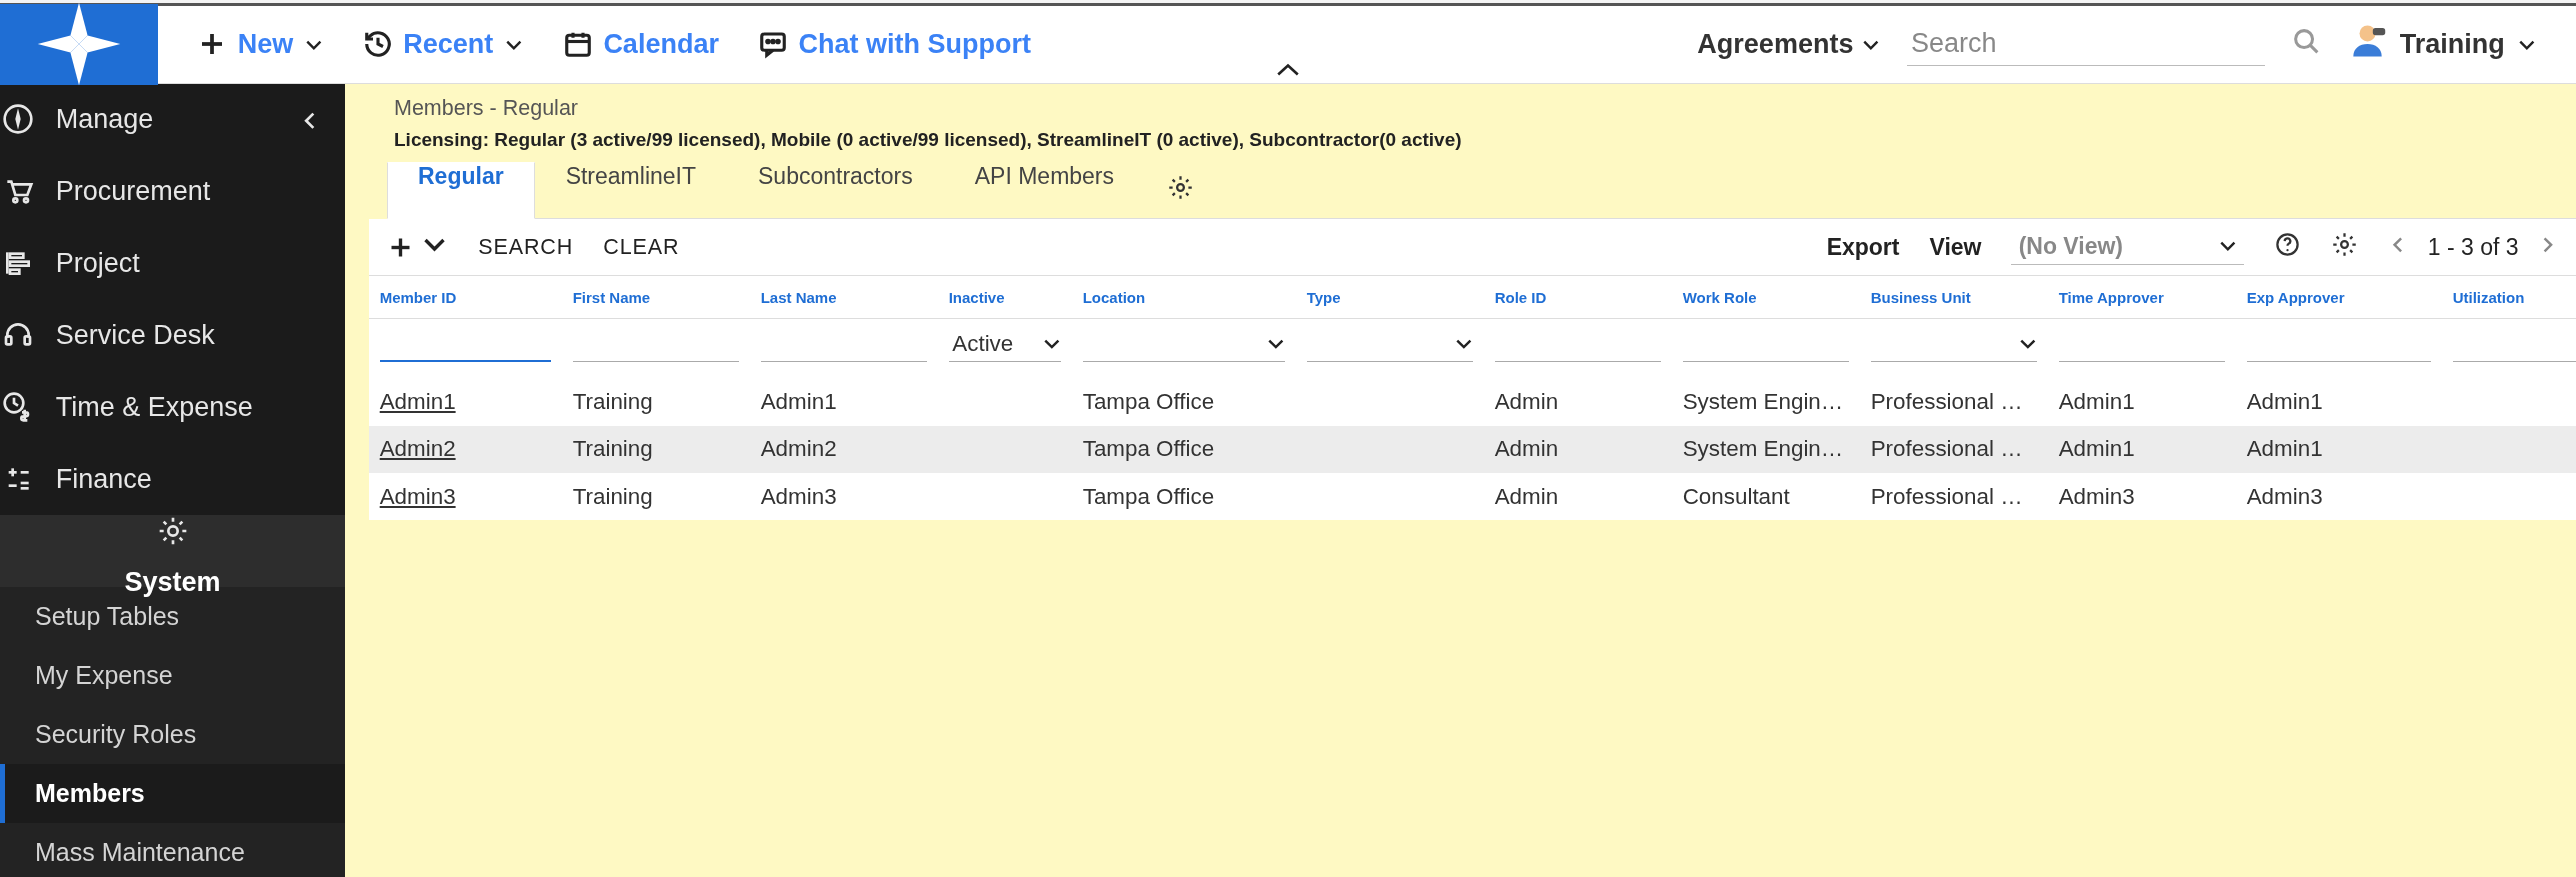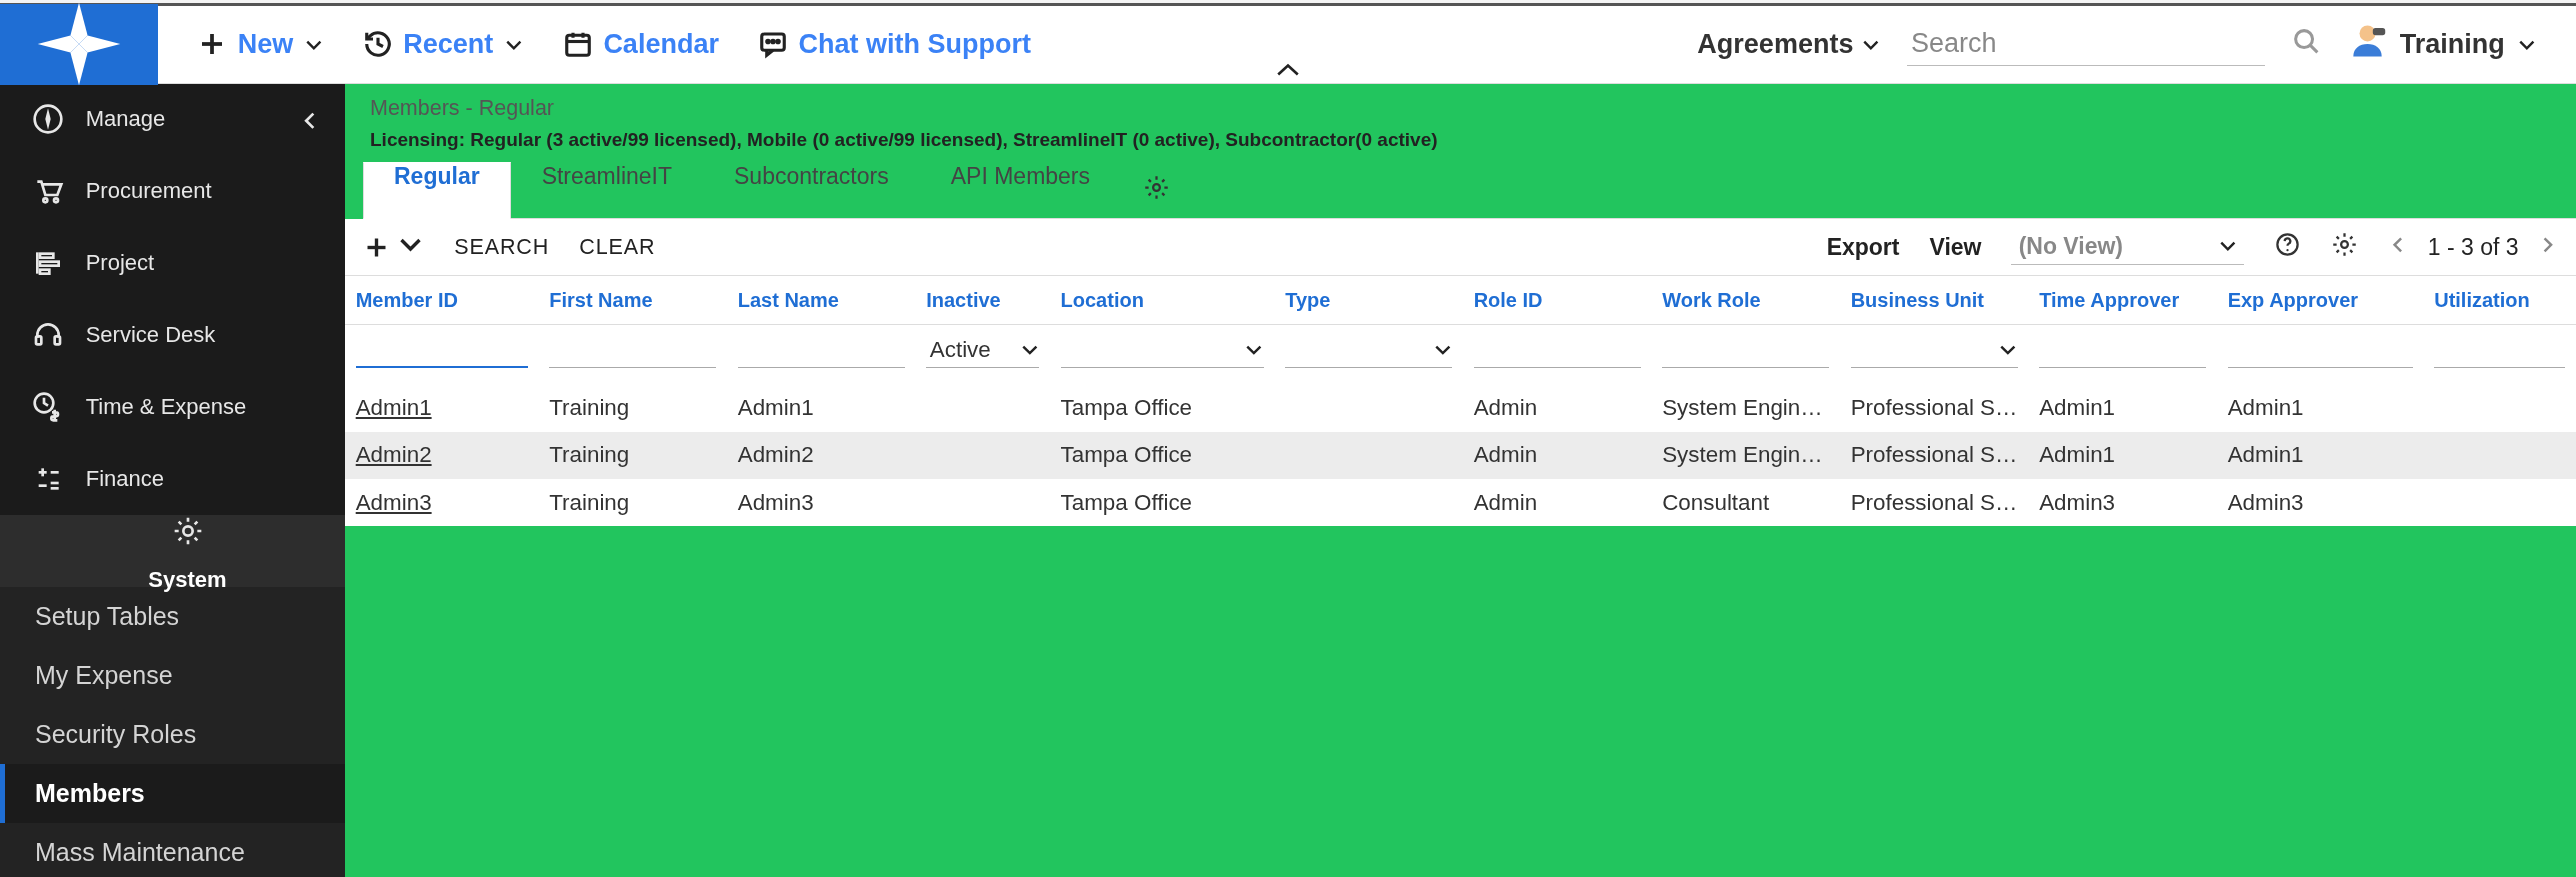--- a/index.html
+++ b/index.html
@@ -19,32 +19,32 @@
   .search-box::placeholder{color:#888;}
   .agree-item { font-weight:600; font-size:27px; display:flex; align-items:center; gap:7.2px; cursor:pointer;}
   .user-box { display:flex; align-items:center; gap:12.5px; font-weight:600; font-size:27px; cursor:pointer;}
   .user-box svg {width:39px; height:39px;}
   .search-icon svg { width:29px; height:29px; stroke:#999; fill:none;}
   .caret-up-tab { position:absolute; bottom:-1.8px; left:50%; transform:translateX(-50%); cursor:pointer;}
   .caret-up-tab svg {width:27px; height:16px; stroke:#222; stroke-width:3; fill:none;}
 
   
   .sidebar { position:absolute; top:83px; left:0; width:345px; bottom:0; background:#1b1b1b; color:#e7e7e7; overflow:hidden; }
-  .side-item { display:flex; align-items:center; gap:19.7px; height:72px; padding-left:30px; font-size:22px; cursor:pointer;}
+  .side-item { display:flex; align-items:center; gap:19.7px; height:72px; font-size:27px; cursor:pointer;}
   .side-item.active { background:#2d2d2d; font-weight:700; color:#fff;flex-direction:column;}
   .side-item .sicon {width:36px; height:36px; display:flex; align-items:center; justify-content:center;}
   .side-item .sicon svg {width:32px; height:32px; stroke:#e7e7e7; fill:none;}
   .side-collapse { position:absolute; top:27px; right:25px; cursor:pointer;}
   .side-collapse svg {width:21.5px; height:21.5px; stroke:#e7e7e7; fill:none; stroke-width:3;}
   .sub-side { background:#232323; }
   .sub-item { height:59px; display:flex; align-items:center; padding-left:30px; font-size:25px; color:#d4d4d4; cursor:pointer; border-left:5.4px solid transparent;}
   .sub-item.active { color:#fff; font-weight:700; border-left:5.4px solid #1f6ed4; background:#1b1b1b;}
 
   
-  .content { position:absolute; top:83px; left:345px; right:0; bottom:0; background:#22c55e; }
+  .content { position:absolute; top:83px; left:345px; right:0; bottom:0; background:#fef9c3;padding-left:24px; }
   .crumb { padding:12.5px 25px 5.4px 25px; font-size:21.5px; color:#555; }
   .licensing { padding:3.6px 25px 10.7px 25px; font-size:19px; color:#222; font-weight:700;}
   .tabs-row { display:flex; align-items:center; height:57px; border-bottom:0.9px solid #ddd; margin:0 0 0 18px; gap:0; }
   .tab {padding:0 30px; height:57px; display:flex; align-items:flex-start; font-size:23px; color:#444; cursor:pointer; border:0.9px solid transparent; border-bottom:none;}
   .tab.active { color:#1f6ed4; font-weight:600; background:#fff; border:0.9px solid #ddd; border-bottom:0.9px solid #fff; border-top:1.8px solid #fff;}
   .tab-gear {margin-left:21.5px; cursor:pointer;}
   .tab-gear svg{width:27px; height:27px; stroke:#333; fill:none;}
 
   
   .tbl-toolbar { height:57px; background:#fff; border-bottom:0.9px solid #ddd; display:flex; align-items:center; padding:0 18px; gap:30px;}
@@ -55,21 +55,21 @@
   .tbl-toolbar .rlabel {font-size:23px; color:#222; font-weight:600;}
   .tbl-toolbar .viewsel { width:233px; border:none; border-bottom:1.8px solid #bbb; font-size:23px; color:#555; padding:3.6px 7.2px; display:flex; justify-content:space-between; align-items:center; cursor:pointer;font-weight:bold;}
   .tbl-toolbar .ricon {cursor:pointer;}
   .tbl-toolbar .ricon svg {width:27px; height:27px; stroke:#333; fill:none;}
   .pager {display:flex; align-items:center; gap:19.7px; font-size:23px; color:#222;}
   .pager svg {width:19.7px; height:19.7px; stroke:#888; fill:none; stroke-width:3;}
 
   
   .grid { background:#fff; }
   .grid table { width:100%; border-collapse:collapse; table-layout:fixed;}
-  .grid th { text-align:left; font-size:20px; font-weight:600; color:#1f6ed4; padding:12.5px 10.7px; border-bottom:0.9px solid #ddd; white-space:nowrap; overflow:hidden; text-overflow:ellipsis;}
+  .grid th { text-align:left; font-size:15px; font-weight:600; color:#1f6ed4; padding:12.5px 10.7px; border-bottom:0.9px solid #ddd; white-space:nowrap; overflow:hidden; text-overflow:ellipsis;}
   .grid td { font-size:22.4px; color:#333; padding:10.7px 10.7px; white-space:nowrap; overflow:hidden; text-overflow:ellipsis;}
   .grid tr.datarow:nth-child(odd) td { background:#ececec;}
   .grid tr.datarow:nth-child(even) td { background:#fff;}
   .grid td a {color:#333; text-decoration:underline; cursor:pointer;}
   .filter-row td { padding:7.2px 10.7px 16px 10.7px; background:#fff;}
   .filter-input { width:100%; border:none; border-bottom:1.8px solid #aaa; height:36px; font-size:22.4px; background:transparent;}
   .filter-input.memberid { border-bottom:2.7px solid #1f6ed4;}
   .filter-select { width:100%; border:none; border-bottom:1.8px solid #aaa; height:36px; display:flex; align-items:center; justify-content:space-between; font-size:22.4px; cursor:pointer; padding-left:3.6px;}
   .filter-select svg{width:19.7px; height:19.7px; stroke:#222; fill:none; stroke-width:3;}
 

